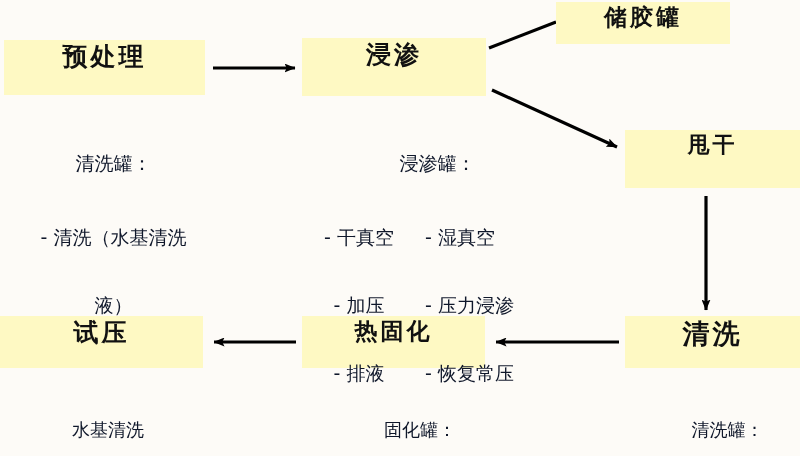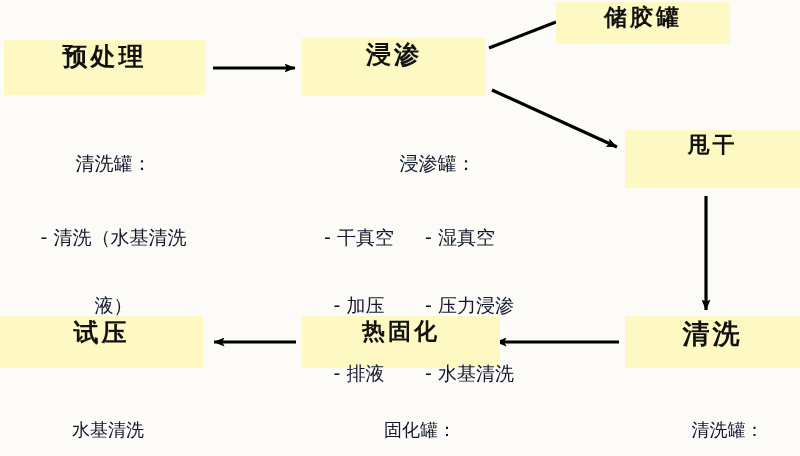--- a/index.html
+++ b/index.html
@@ -59,21 +59,21 @@
     height: 456px;
     pointer-events: none;
   }
 
   
   #node-pretreat   { left: 4px;   top: 40px;  width: 201px; height: 55px; }
   #node-impreg     { left: 302px; top: 38px;  width: 184px; height: 58px; }
   #node-gluetank   { left: 556px; top: 2px;   width: 174px; height: 42px; }
   #node-spindry    { left: 625px; top: 130px; width: 175px; height: 58px; }
   #node-rinse      { left: 625px; top: 316px; width: 175px; height: 52px; }
-  #node-cure       { left: 302px; top: 316px; width: 198px; height: 52px; }
+  #node-cure       { left: 302px; top: 316px; width: 183px; height: 52px; }
   #node-pressure   { left: 0px;   top: 316px; width: 203px; height: 52px; }
 
   #node-pretreat  .node-label { font-size: 25px; }
   #node-impreg    .node-label { font-size: 25px; }
   #node-gluetank  .node-label { font-size: 23px; }
   #node-spindry   .node-label { font-size: 22px; }
   #node-rinse     .node-label { font-size: 27px; }
   #node-cure      .node-label { font-size: 23px; }
   #node-pressure  .node-label { font-size: 25px; }
 
@@ -160,21 +160,21 @@
     <span class="caption-line two-col">
       <span class="col-a">- 干真空</span>
       <span class="col-b">- 湿真空</span>
     </span>
     <span class="caption-line two-col">
       <span class="col-a">- 加压</span>
       <span class="col-b">- 压力浸渗</span>
     </span>
     <span class="caption-line two-col">
       <span class="col-a">- 排液</span>
-      <span class="col-b">- 水基清洗</span>
+      <span class="col-b">- 恢复常压</span>
     </span>
   </div>
 
   <div class="caption" id="cap-cure">
     <span class="caption-title">固化罐：</span>
     
   </div>
 
   <div class="caption" id="cap-rinse">
     <span class="caption-title">清洗罐：</span>

